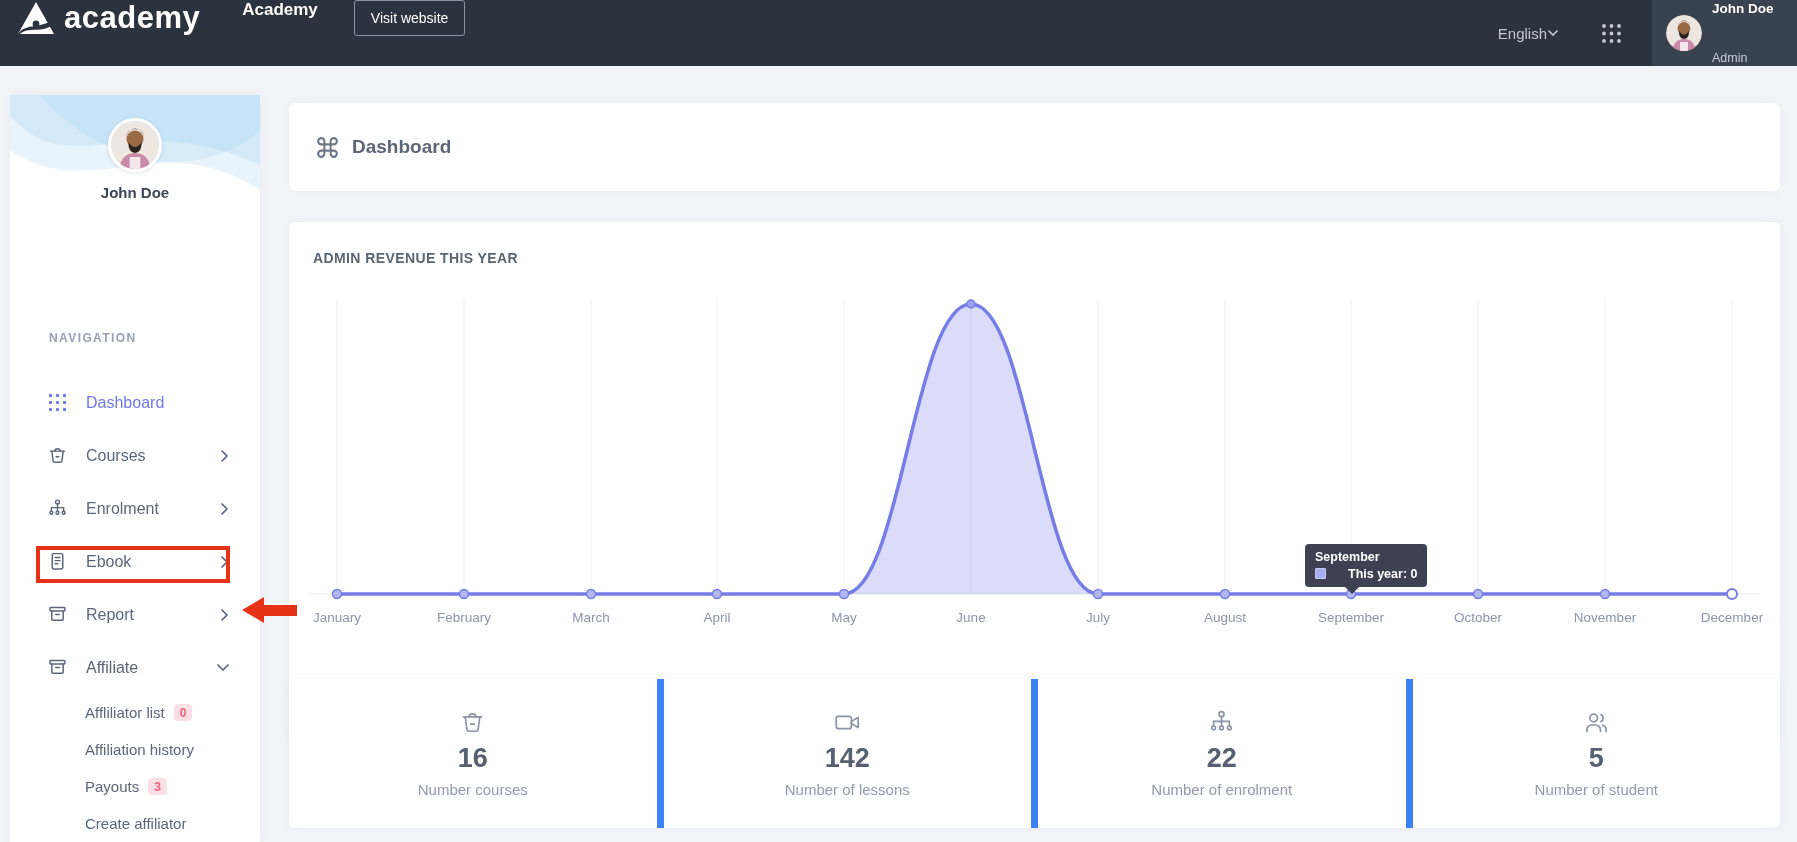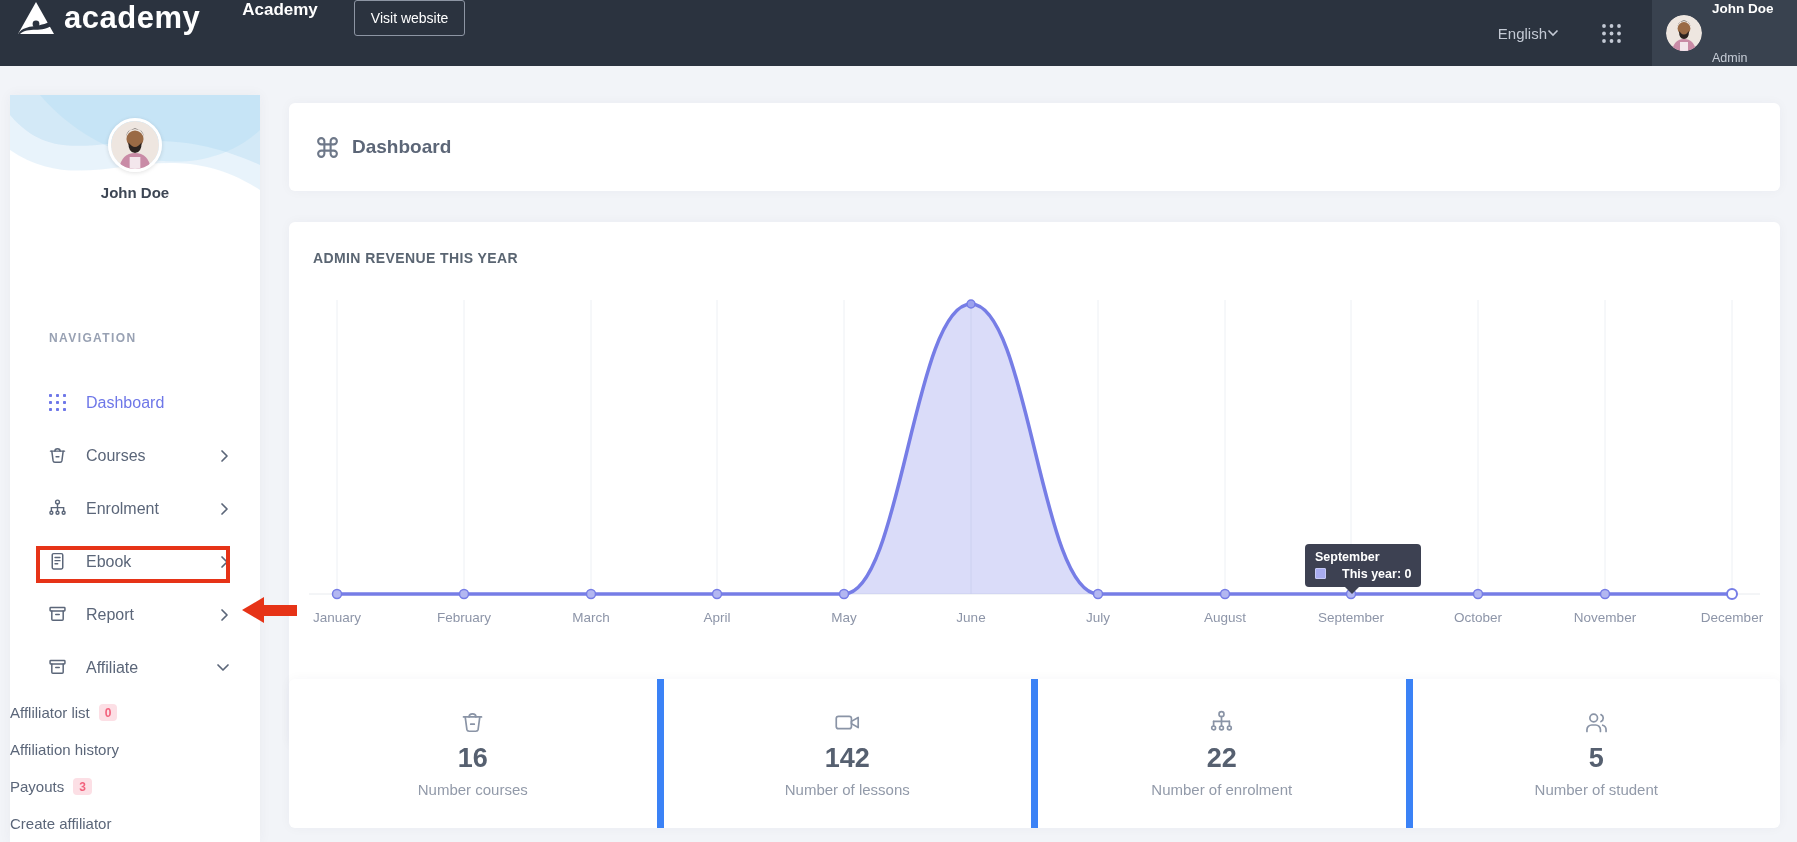--- a/index.html
+++ b/index.html
@@ -26,41 +26,41 @@
   .wave { position:absolute; left:0; top:0; width:250px; height:130px; overflow:hidden; }
   .profile { position:absolute; left:0; top:23px; width:250px; text-align:center; }
   .profile .pname { margin-top:8px; font-size:15px; font-weight:700; color:#3d4654; }
   .nav-label { position:absolute; left:39px; top:236px; font-size:12px; font-weight:700; letter-spacing:1.4px; color:#98a1b3; }
   .menu { position:absolute; left:0; top:281px; width:250px; }
   .menu-item { position:relative; height:53px; display:flex; align-items:center; padding-left:36px; cursor:pointer; }
   .menu-item .mi-icon { width:22px; display:flex; justify-content:center; }
   .menu-item .mi-label { margin-left:18px; font-size:16px; color:#5b6679; }
   .menu-item.active .mi-label { color:#6e77e8; }
   .menu-item .chev { position:absolute; right:30px; display:flex; }
-  .submenu-item { height:37px; display:flex; align-items:center; cursor:pointer; }
+  .submenu-item { height:37px; display:flex; align-items:center; padding-left:75px; cursor:pointer; }
   .submenu-item .sm-label { font-size:15px; color:#5b6679; }
   .badge { margin-left:9px; background:#fcdfe5; color:#f2617c; font-size:12px; font-weight:700; padding:1.5px 6px; border-radius:4px; }
 
   
   .ann-rect { position:absolute; left:36px; top:546px; width:194px; height:37px; border:4px solid #e63317; pointer-events:none; z-index:30; }
   .ann-arrow { position:absolute; left:242px; top:597px; width:55px; height:26px; pointer-events:none; z-index:30; }
   .ann-arrow .head { position:absolute; left:0; top:0; width:0; height:0; border-top:13px solid transparent; border-bottom:13px solid transparent; border-right:22px solid #e63317; }
   .ann-arrow .bar { position:absolute; left:21px; top:7.5px; width:34px; height:11px; background:#e63317; }
 
   
   .header-card { position:absolute; left:289px; top:103px; width:1491px; height:88px; background:#fff; border-radius:6px; box-shadow:0 0 12px rgba(50,60,80,0.04); display:flex; align-items:center; padding-left:26px; }
   .header-card .title { margin-left:12px; font-size:19px; font-weight:700; color:#5c6677; }
 
   .chart-card { position:absolute; left:289px; top:222px; width:1491px; height:524px; background:#fff; border-radius:6px; box-shadow:0 0 12px rgba(50,60,80,0.04); }
   .chart-title { position:absolute; left:24px; top:28px; font-size:14px; font-weight:700; letter-spacing:0.4px; color:#5a6572; }
   .plot { position:absolute; left:0; top:70px; width:1491px; height:340px; }
 
   .tooltip { position:absolute; left:1016px; top:322px; background:#3d4152; border-radius:4px; padding:5px 10px 6px 10px; z-index:20; }
   .tooltip .tt-month { color:#fff; font-size:12.5px; font-weight:700; line-height:1.4; }
-  .tooltip .tt-row { display:flex; align-items:center; gap:16px; }
+  .tooltip .tt-row { display:flex; align-items:center; gap:22px; }
   .tooltip .tt-swatch { width:11px; height:11px; background:#a8acf0; border:1px solid #c6c9f5; border-radius:1px; }
   .tooltip .tt-val { color:#fff; font-size:12.5px; font-weight:700; }
   .tooltip .tt-ptr { position:absolute; left:40px; bottom:-7px; width:0; height:0; border-left:7px solid transparent; border-right:7px solid transparent; border-top:7px solid #3d4152; }
 
   .stats-row { position:absolute; left:289px; top:679px; width:1491px; height:149px; background:#fff; border-radius:6px; box-shadow:0 0 12px rgba(50,60,80,0.04); display:flex; }
   .stat-card { flex:1; display:flex; flex-direction:column; align-items:center; justify-content:center; gap:7px; border-right:7px solid #3b82f6; }
   .stat-card:last-child { border-right:none; }
   .stat-value { font-size:27px; font-weight:700; color:#566070; }
   .stat-label { font-size:15px; color:#929aa9; }
 

